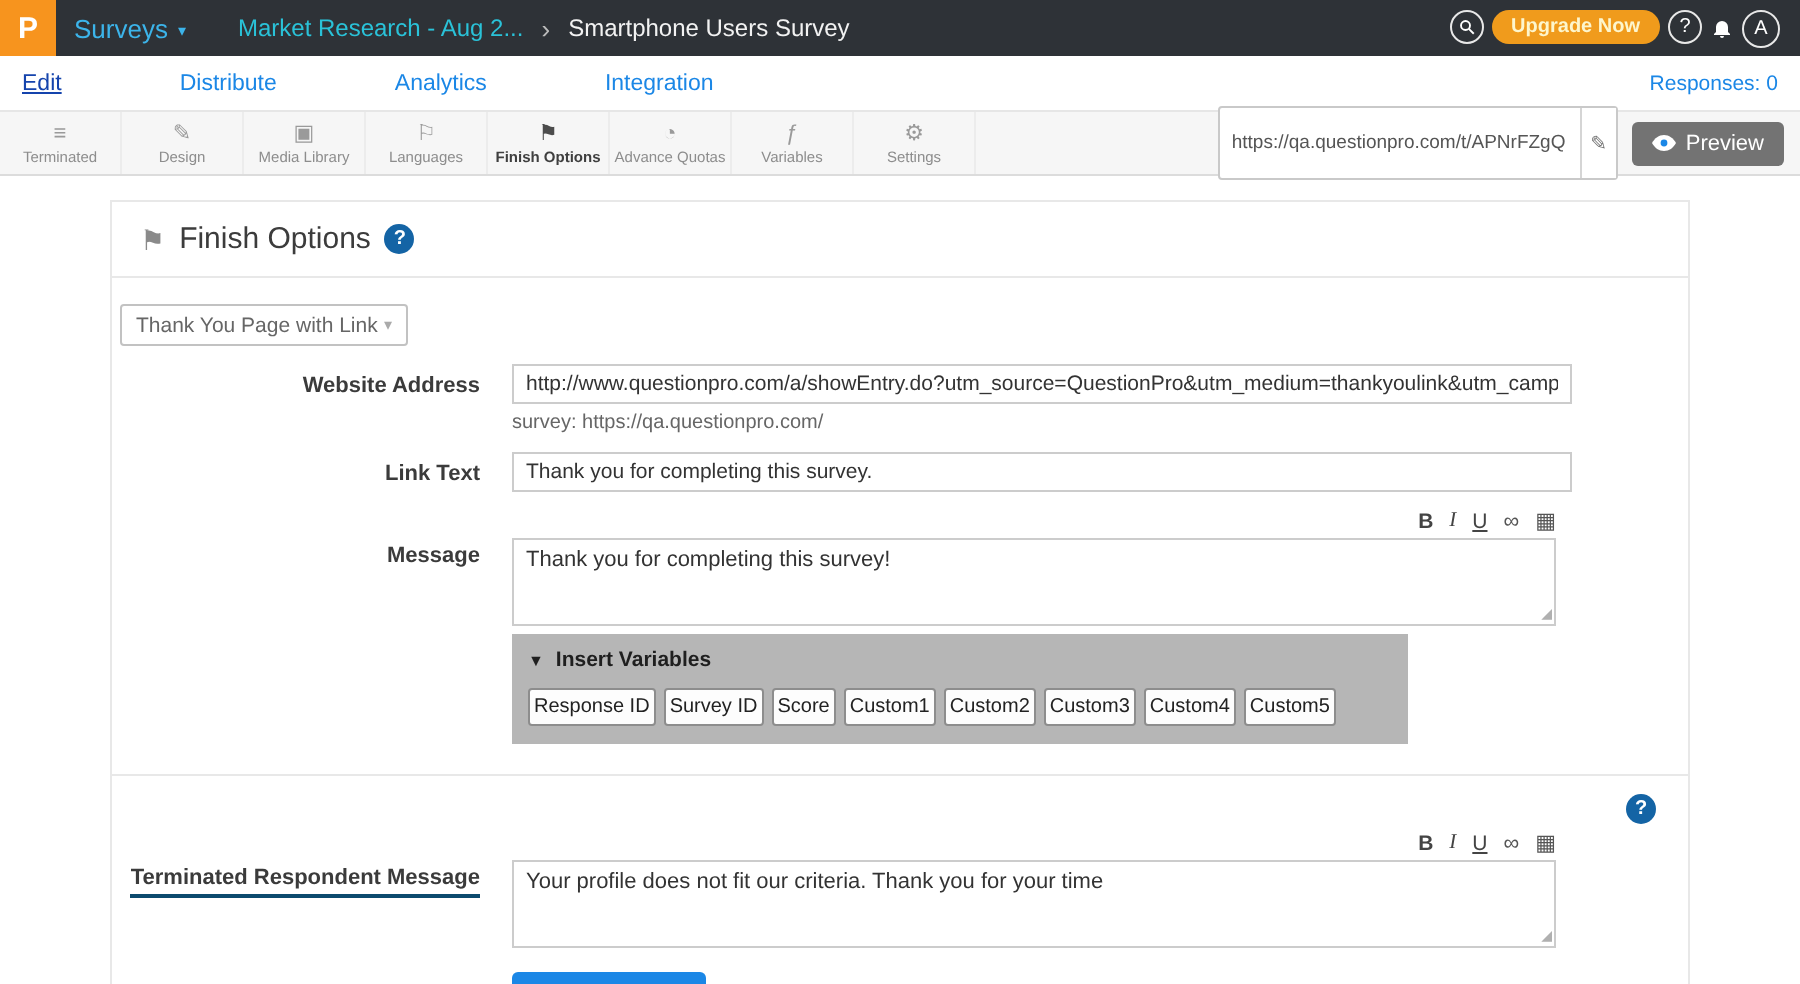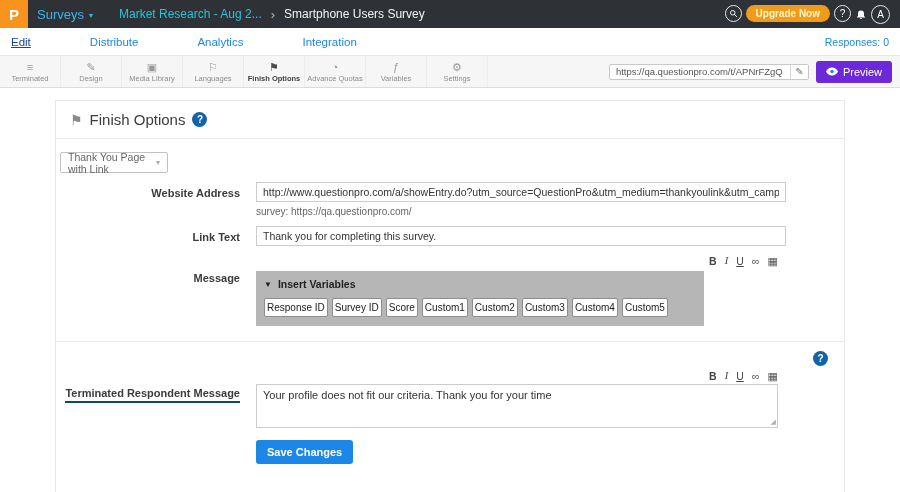--- a/index.html
+++ b/index.html
@@ -36,47 +36,47 @@
   .toolbar { height:33px; background:#f6f6f6; border-top:1px solid #e6e6e6; border-bottom:1px solid #dcdcdc;
              display:flex; align-items:stretch; }
   .tb-item { width:61px; display:flex; flex-direction:column; align-items:center; justify-content:center;
              border-right:1px solid #ececec; color:#9a9a9a; cursor:pointer; }
   .tb-icon { font-size:11px; line-height:12px; }
   .tb-label { font-size:7.5px; margin-top:1px; color:#8d8d8d; white-space:nowrap; }
   .tb-item.active { color:#4c4c4c; }
   .tb-item.active .tb-label { color:#3f3f3f; font-weight:bold; }
   .tb-right { margin-left:auto; display:flex; align-items:center; gap:7px; padding-right:8px; }
   .url-wrap { position:relative; }
-  .url-input { width:200px; height:16px; border:1px solid #c9c9c9; border-radius:2px; font-size:9.5px;
+  .url-input { width:200px; height:37px; border:1px solid #c9c9c9; border-radius:2px; font-size:9.5px;
                color:#555; padding:0 22px 0 6px; font-family:inherit; background:#fff; }
   .edit-btn { position:absolute; right:1px; top:1px; bottom:1px; width:18px; border-left:1px solid #d5d5d5;
               display:flex; align-items:center; justify-content:center; font-size:10px; color:#777;
               background:#fff; cursor:pointer; }
-  .preview-btn { height:22px; background:#6d28d9; color:#fff; border:none; border-radius:3px; font-size:11px;
+  .preview-btn { height:22px; background:#737373; color:#fff; border:none; border-radius:3px; font-size:11px;
                  display:flex; align-items:center; gap:5px; padding:0 10px; font-family:inherit; cursor:pointer; }
 
   
   .main { position:absolute; top:89px; left:0; right:0; bottom:0; }
   .card { position:absolute; left:55px; right:55px; top:11px; bottom:-2px; border:1px solid #e8e8e8;
           border-bottom:none; background:#fff; }
   .card-header { display:flex; align-items:center; gap:7px; padding:10px 14px; border-bottom:1px solid #e8e8e8; }
   .flag { color:#8a8a8a; font-size:14px; }
   .page-title { font-size:15px; font-weight:400; color:#3c3c3c; }
   .help-circle { width:15px; height:15px; border-radius:50%; background:#1464a5; color:#fff; font-size:10px;
                  font-weight:bold; display:inline-flex; align-items:center; justify-content:center;
                  cursor:pointer; flex:none; }
 
   .form { padding-top:13px; }
   .form-row { display:flex; margin-bottom:9px; }
   .form-label { width:196px; padding-right:12px; text-align:right; font-size:11px; font-weight:bold;
                 color:#3b3b3b; padding-top:5px; flex:none; }
   .form-label.pt { padding-top:17px; }
   .field { margin-left:4px; }
 
-  .select-box { width:108px; height:21px; border:1px solid #c2c2c2; border-radius:2px; display:flex;
+  .select-box { width:144px; height:21px; border:1px solid #c2c2c2; border-radius:2px; display:flex;
                 align-items:center; justify-content:space-between; padding:0 7px; font-size:10.5px;
                 color:#666; background:#fff; cursor:pointer; }
   .sel-caret { color:#aaa; font-size:8px; }
 
   .text-input { width:530px; height:20px; border:1px solid #ccc; font-size:10.5px; color:#333;
                 padding:0 6px; font-family:inherit; }
   .helper { font-size:10px; color:#666; margin-top:4px; }
 
   .rte-toolbar { width:522px; display:flex; justify-content:flex-end; align-items:center; gap:8px;
                  margin-bottom:2px; color:#444; }
@@ -230,20 +230,24 @@
 
       <div class="form-row">
         <label class="form-label pt">Message</label>
         <div class="field">
           <div class="rte-toolbar">
             <span class="rte-btn rte-bold">B</span>
             <span class="rte-btn rte-italic">I</span>
             <span class="rte-btn rte-underline">U</span>
             <span class="rte-btn rte-link">∞</span>
             <span class="rte-btn rte-image">▦</span>
+          </div>
+          <div class="ta-wrap">
+            <textarea class="rte-area" style="">Thank you for completing this survey!</textarea>
+            <span class="resize-corner">◢</span>
           </div>
           <div class="vars-panel">
             <div class="vars-header">
               <span class="vars-caret">▼</span>
               <span>Insert Variables</span>
             </div>
             <div class="vars-buttons">
               <button>Response ID</button>
               <button>Survey ID</button>
               <button>Score</button>

